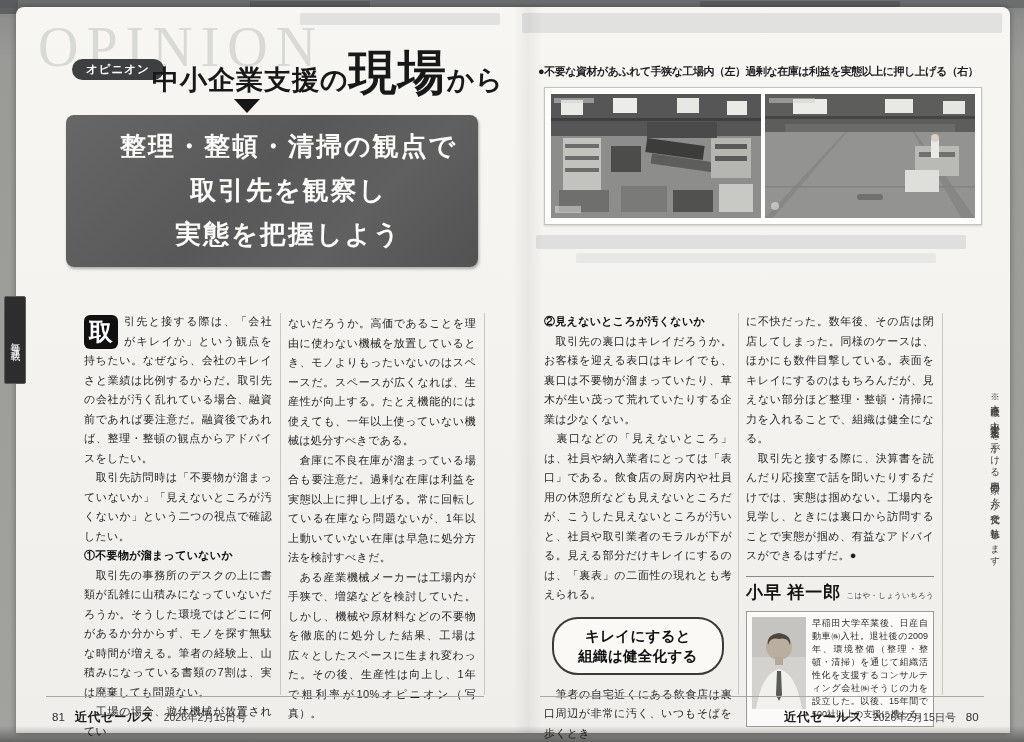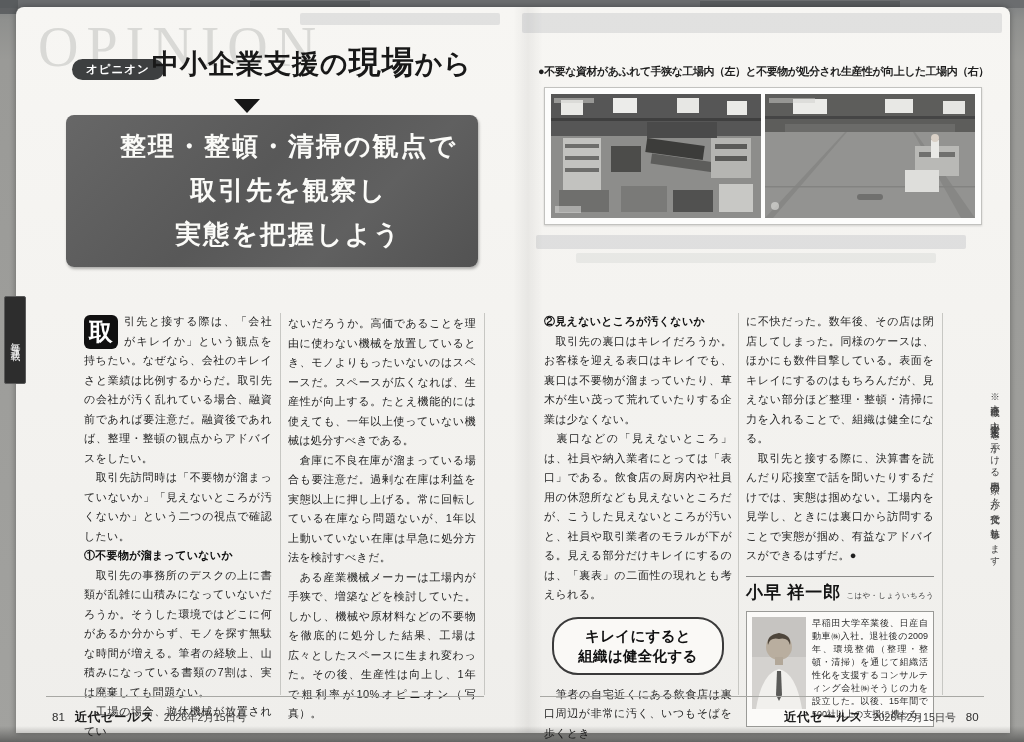--- a/index.html
+++ b/index.html
@@ -18,21 +18,21 @@
   .showthrough{position:absolute;background:rgba(95,102,110,.14);border-radius:2px;}
 
   
   .opinion{position:absolute;left:22px;top:8px;font-family:"Liberation Serif",serif;
            font-size:56px;letter-spacing:8px;color:#d9d9d6;font-weight:400;}
   .badge{position:absolute;left:56px;top:52px;background:#3d3f40;color:#fff;
          font-size:11.5px;font-weight:bold;padding:3px 14px;border-radius:11px;letter-spacing:1px;}
   .series{position:absolute;left:136px;top:34px;display:flex;align-items:baseline;
           color:#181818;font-weight:800;white-space:nowrap;}
   .series .t1,.series .t3{font-size:27px;letter-spacing:1px;}
-  .series .t2{font-size:32px;letter-spacing:1px;}
+  .series .t2{font-size:48px;letter-spacing:1px;}
   .tri{position:absolute;left:218px;top:92px;width:0;height:0;
        border-left:13px solid transparent;border-right:13px solid transparent;border-top:14px solid #161616;}
   .headline{position:absolute;left:50px;top:108px;width:412px;height:152px;border-radius:8px;
             background:linear-gradient(135deg,#676767 0,#585858 45%,#606060 70%,#525252 100%);
             box-shadow:1px 2px 3px rgba(0,0,0,.3);display:flex;flex-direction:column;
             justify-content:center;text-align:center;}
   .headline div{color:#fbfbf8;font-family:"Liberation Serif",serif;font-weight:bold;
             font-size:26px;line-height:44px;letter-spacing:2px;padding-left:33px;}
 
   
@@ -121,21 +121,21 @@
       <p>　工場の場合、遊休機械が放置されてい</p>
     </div>
     <div class="vrule" style="left:264px;top:306px;height:382px;"></div>
     <div class="col" style="left:272px;top:307px;">
       <p>ないだろうか。高価であることを理由に使わない機械を放置しているとき、モノよりもったいないのはスペースだ。スペースが広くなれば、生産性が向上する。たとえ機能的には使えても、一年以上使っていない機械は処分すべきである。</p>
       <p>　倉庫に不良在庫が溜まっている場合も要注意だ。過剰な在庫は利益を実態以上に押し上げる。常に回転している在庫なら問題ないが、1年以上動いていない在庫は早急に処分方法を検討すべきだ。</p>
       <p>　ある産業機械メーカーは工場内が手狭で、増築などを検討していた。しかし、機械や原材料などの不要物を徹底的に処分した結果、工場は広々としたスペースに生まれ変わった。その後、生産性は向上し、1年で粗利率が10%オピニオン（写真）。</p>
     </div>
     <div class="vrule" style="left:468px;top:306px;height:382px;"></div>
 
-    <div class="caption">●不要な資材があふれて手狭な工場内（左）と不要物が処分され生産性が向上した工場内（右）</div>
+    <div class="caption">●不要な資材があふれて手狭な工場内（左）過剰な在庫は利益を実態以上に押し上げる（右）</div>
 
     <div class="photo-frame">
       <div class="photo">
         <svg viewBox="0 0 210 124" preserveAspectRatio="none">
           <rect x="0" y="0" width="210" height="124" fill="#8d8d8b"></rect>
           <rect x="0" y="0" width="210" height="42" fill="#565656"></rect>
           <rect x="10" y="6" width="22" height="15" fill="#e9e9e6"></rect>
           <rect x="62" y="4" width="24" height="15" fill="#ececea"></rect>
           <rect x="126" y="4" width="22" height="15" fill="#e7e7e4"></rect>
           <rect x="176" y="7" width="20" height="14" fill="#eaeae7"></rect>

